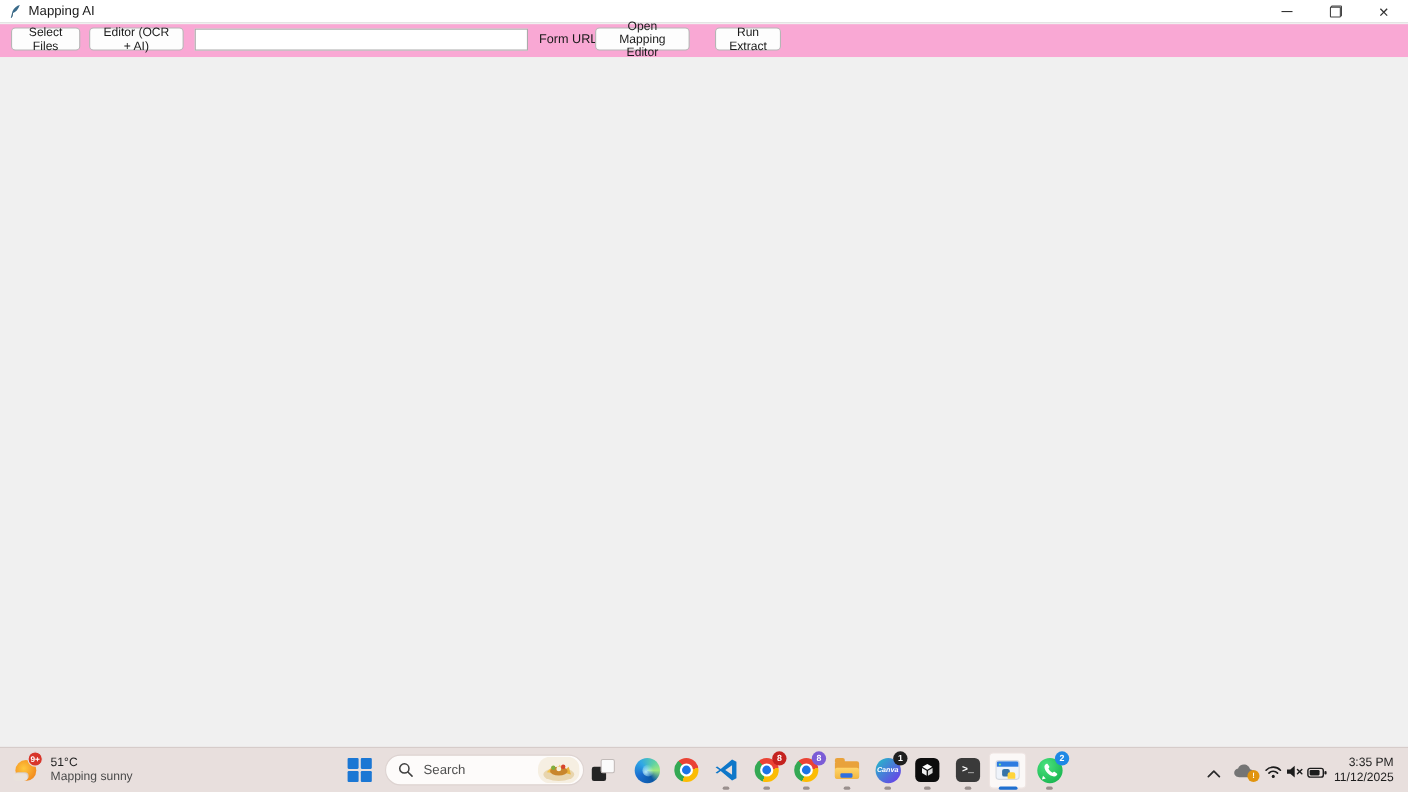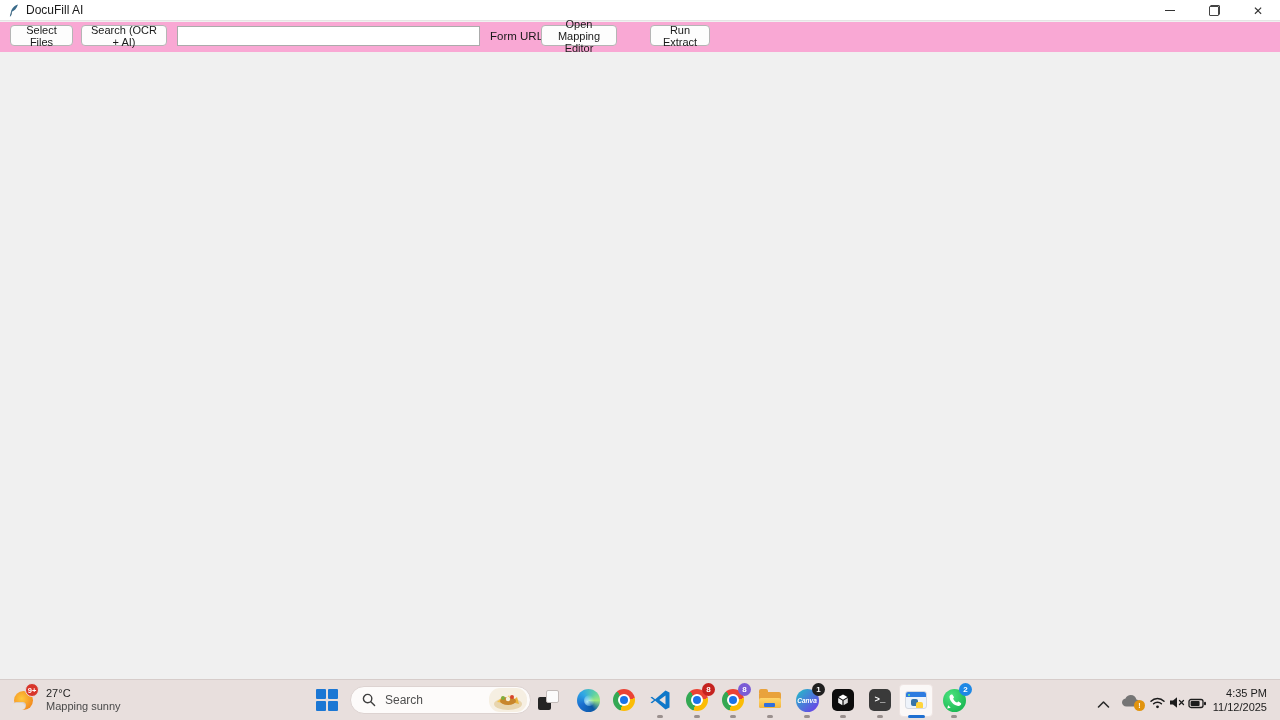--- a/index.html
+++ b/index.html
@@ -24,21 +24,21 @@
   
   .toolbar { position:absolute; top:22px; left:0; width:1280px; height:30px; background:#f9a8d4; }
   .tk-btn { position:absolute; top:3px; height:21px; background:#fdfdfd; border:1px solid #b5b5b5;
     border-radius:4px; font-size:11px; color:#1a1a1a; display:flex; align-items:center;
     justify-content:center; padding:0 8px; cursor:default; font-family:"Liberation Sans", sans-serif; }
   .btn-select { left:10px;  width:63px; }
   .btn-extract { left:81px; width:86px; }
   .url-entry { position:absolute; left:177px; top:4px; width:303px; height:20px; background:#ffffff;
     border:1px solid #ababab; font-size:11px; padding:0 4px; color:#1a1a1a; outline:none; }
   .lbl-formurl { position:absolute; left:490px; top:8px; font-size:11.5px; color:#1a1a1a; }
-  .btn-mapping { left:541px; width:76px; }
+  .btn-mapping { left:541px; width:86px; }
   .btn-autofill { left:650px; width:60px; }
 
   
   .client-area { position:absolute; top:52px; left:0; width:1280px; height:627px; background:#f0f0f0; }
 
   
   .taskbar { position:absolute; top:679px; left:0; width:1280px; height:41px;
     background:#e8dfdd; border-top:1px solid #d6ccca; }
 
   
@@ -140,55 +140,55 @@
     justify-content:center; }
 </style>
 </head>
 <body>
 
 <div class="titlebar">
   <svg class="app-ico" viewBox="0 0 16 16">
     <path d="M12.6 1.2c-3.2.8-6.1 3.2-7.6 6.4L3.2 14.8l1.1-.3 1.3-5.1c2.5-.8 5.4-3.3 7-8.2z" fill="#3a6b8a"></path>
     <path d="M4.2 13.5l.9-3.6.5.2-.9 3.6z" fill="#1f4257"></path>
   </svg>
-  <span class="title-text">DocuFill AI</span>
+  <span class="title-text">Mapping AI</span>
   <div class="win-controls">
     <div class="win-btn">
         <span class="min-glyph"></span>
       </div>
     <div class="win-btn">
         <span class="restore-glyph"></span>
       </div>
     <div class="win-btn">
         <span class="close-glyph">✕</span>
       </div>
   </div>
 </div>
 
 <div class="toolbar">
   <button class="tk-btn btn-select">Select Files</button>
-  <button class="tk-btn btn-extract">Search (OCR + AI)</button>
+  <button class="tk-btn btn-extract">Editor (OCR + AI)</button>
   <input class="url-entry" value="" style="">
   <span class="lbl-formurl">Form URL</span>
   <button class="tk-btn btn-mapping">Open Mapping Editor</button>
   <button class="tk-btn btn-autofill">Run Extract</button>
 </div>
 
 <div class="client-area"></div>
 
 <div class="taskbar"></div>
 
 <div class="weather" style="top:682px;">
   <div class="sun-wrap">
     <span class="sun"></span>
     <span class="cloudlet"></span>
     <span class="weather-badge">9+</span>
   </div>
   <div class="weather-text">
-    <div class="weather-temp">27°C</div>
+    <div class="weather-temp">51°C</div>
     <div class="weather-cond">Mapping sunny</div>
   </div>
 </div>
 
 <div class="start-btn">
   <span></span>
     <span></span>
     <span></span>
     <span></span>
 </div>
@@ -330,15 +330,15 @@
 
 <div class="tray-item" style="left:1188px; top:695px;">
   <svg width="19" height="11" viewBox="0 0 19 11">
     <rect x="1" y="1.5" width="14" height="8" rx="2" fill="none" stroke="#1c1c1c" stroke-width="1.3"></rect>
     <rect x="2.6" y="3.1" width="9" height="4.8" rx="1" fill="#1c1c1c"></rect>
     <rect x="16" y="3.8" width="2" height="3.4" rx="1" fill="#1c1c1c"></rect>
   </svg>
 </div>
 
 <div class="clock">
-  <div>4:35 PM</div>
+  <div>3:35 PM</div>
   <div>11/12/2025</div>
 </div>
 
 </body></html>

